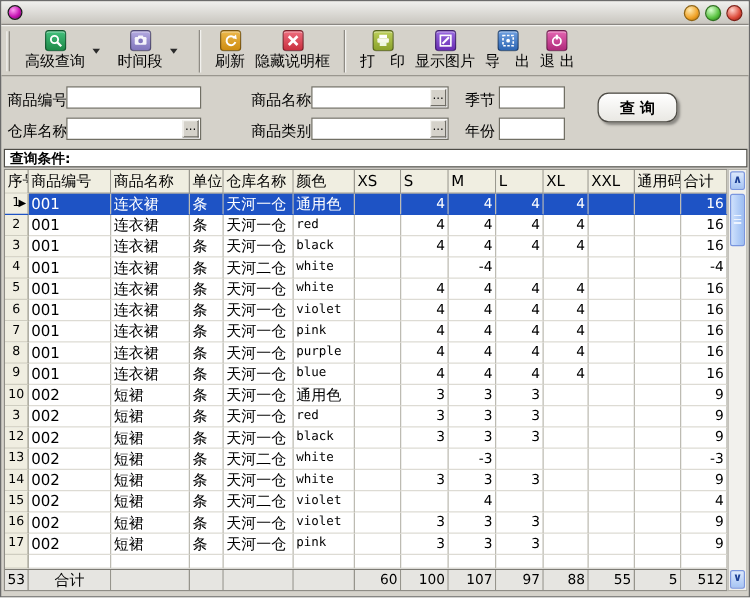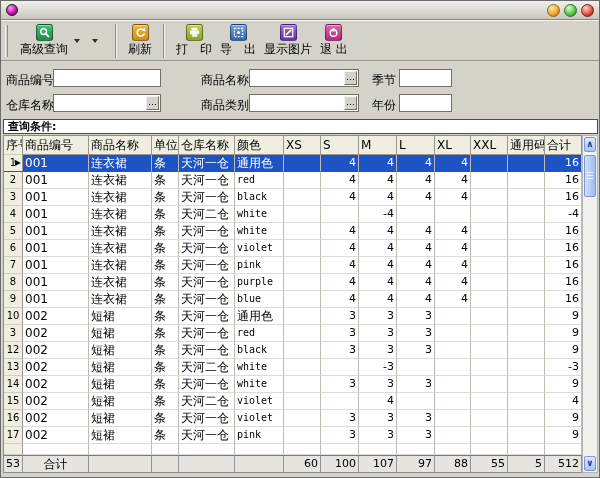--- a/index.html
+++ b/index.html
@@ -157,66 +157,85 @@
       <span class="ico ic-search">
         <svg width="11" height="11" viewBox="0 0 11 11">
             <circle cx="4.6" cy="4.6" r="2.9" fill="none" stroke="#fff" stroke-width="1.5"></circle>
             <line x1="6.9" y1="6.9" x2="10" y2="10" stroke="#fff" stroke-width="1.8"></line>
           </svg>
       </span>
       <span>高级查询</span>
     </div>
     <div class="drop"></div>
 
+    <div class="tbtn">
+      <span class="ico ic-time">
+        <svg width="11" height="11" viewBox="0 0 11 11">
+            <rect x="0.8" y="2.6" width="9.4" height="6.2" rx="1" fill="#fff" opacity="0.9"></rect>
+            <circle cx="5.5" cy="5.7" r="1.9" fill="#8277bd"></circle>
+            <rect x="3.4" y="1.4" width="4.2" height="1.6" rx="0.6" fill="#fff" opacity="0.9"></rect>
+          </svg>
+      </span>
+      <span>时间段</span>
+    </div>
     <div class="drop"></div>
 
     <div class="tsep"></div>
 
     <div class="tbtn">
       <span class="ico ic-refresh">
         <svg width="11" height="11" viewBox="0 0 11 11">
             <path d="M8.6 3.2 A3.6 3.6 0 1 0 9.3 6.6" fill="none" stroke="#fff" stroke-width="1.6"></path>
             <polygon points="9.8,0.6 10.4,4.4 6.8,3.4" fill="#fff"></polygon>
           </svg>
       </span>
       <span>刷新</span>
     </div>
 
+    <div class="tbtn">
+      <span class="ico ic-hide">
+        <svg width="11" height="11" viewBox="0 0 11 11">
+            <line x1="2" y1="2" x2="9" y2="9" stroke="#fff" stroke-width="2.1"></line>
+            <line x1="9" y1="2" x2="2" y2="9" stroke="#fff" stroke-width="2.1"></line>
+          </svg>
+      </span>
+      <span>隐藏说明框</span>
+    </div>
 
     <div class="tsep"></div>
 
     <div class="tbtn">
       <span class="ico ic-print">
         <svg width="11" height="11" viewBox="0 0 11 11">
             <rect x="2.4" y="0.8" width="6.2" height="2.6" fill="#fff"></rect>
             <rect x="0.9" y="3.6" width="9.2" height="3.6" rx="0.8" fill="#fff" opacity="0.9"></rect>
             <rect x="2.8" y="6.4" width="5.4" height="3.4" fill="#eef6e2"></rect>
           </svg>
       </span>
       <span>打　印</span>
     </div>
 
     <div class="tbtn">
+      <span class="ico ic-image">
+        <svg width="11" height="11" viewBox="0 0 11 11">
+            <rect x="1.3" y="1.3" width="8.4" height="8.4" fill="none" stroke="#fff" stroke-width="1.3"></rect>
+            <line x1="3" y1="8" x2="8.2" y2="2.8" stroke="#fff" stroke-width="1.7"></line>
+          </svg>
+      </span>
+      <span>显示图片</span>
+    </div>
+
+    <div class="tbtn">
       <span class="ico ic-export">
         <svg width="11" height="11" viewBox="0 0 11 11">
             <rect x="1.4" y="1.4" width="8.2" height="8.2" fill="none" stroke="#fff" stroke-width="1.3" stroke-dasharray="2 1.2"></rect>
             <circle cx="5.5" cy="5.5" r="1.5" fill="#fff"></circle>
           </svg>
       </span>
       <span>导　出</span>
-    </div>
-
-    <div class="tbtn">
-      <span class="ico ic-image">
-        <svg width="11" height="11" viewBox="0 0 11 11">
-            <rect x="1.3" y="1.3" width="8.4" height="8.4" fill="none" stroke="#fff" stroke-width="1.3"></rect>
-            <line x1="3" y1="8" x2="8.2" y2="2.8" stroke="#fff" stroke-width="1.7"></line>
-          </svg>
-      </span>
-      <span>显示图片</span>
     </div>
 
     <div class="tbtn">
       <span class="ico ic-exit">
         <svg width="11" height="11" viewBox="0 0 11 11">
             <circle cx="5.5" cy="6" r="3.3" fill="none" stroke="#fff" stroke-width="1.4"></circle>
             <line x1="5.5" y1="0.8" x2="5.5" y2="4.6" stroke="#fff" stroke-width="1.7"></line>
           </svg>
       </span>
       <span>退 出</span>
@@ -251,20 +270,21 @@
     <div class="fwrap" style="left:398px; top:7px; width:53px;">
       <input value="" style="">
     </div>
 
     <span class="flabel" style="left:371px; top:35px;">年份</span>
     <div class="fwrap" style="left:398px; top:32px; width:53px;">
       <input value="" style="">
     </div>
   </div>
 
+  <button class="query-btn">查 询</button>
 
   <div class="cond">查询条件:</div>
 
   <div class="tgrid" id="tgrid">
       <div class="trow thead">
         <div class="tcell c0" style="width: 19px;">序号</div>
         <div class="tcell c1" style="width: 66px;">商品编号</div>
         <div class="tcell c2" style="width: 63px;">商品名称</div>
         <div class="tcell c3" style="width: 27px;">单位</div>
         <div class="tcell c4" style="width: 56px;">仓库名称</div>

